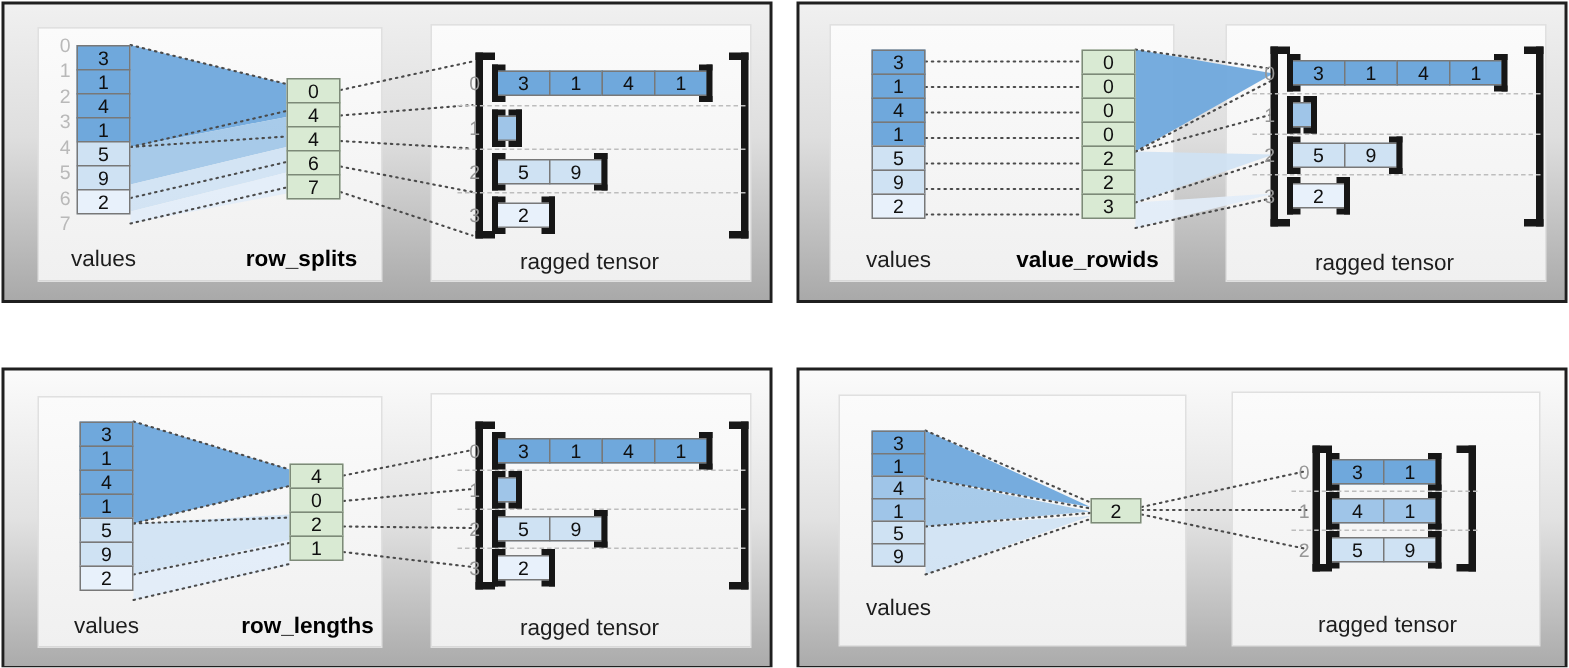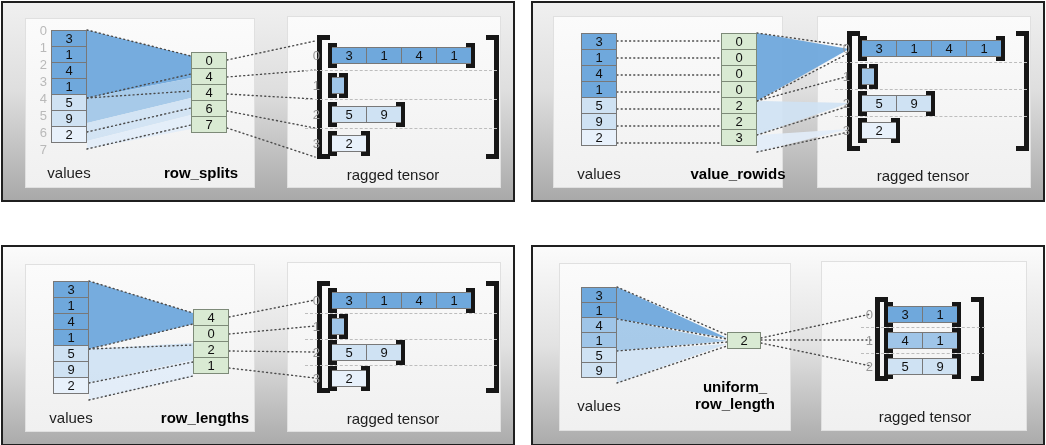--- a/index.html
+++ b/index.html
@@ -58,21 +58,21 @@
   #q0 .obr{left:183px;top:2px;height:124px;}
   #q0 .trows{left:2px;top:8px;width:192px;}
   #q0 .trow{height:29px;}
 
   
   #q1 .panel.l{left:20px;top:13px;width:228px;height:170px;}
   #q1 .panel.r{left:284px;top:13px;width:212px;height:170px;}
   #q1 .vcol{left:48px;top:30px;}
   #q1 .ecol{left:188px;top:30px;}
   #q1 .lbl.values{left:66px;top:162px;}
-  #q1 .lbl.enc{left:205px;top:162px;}
+  #q1 .lbl.enc{left:192px;top:162px;}
   #q1 .lbl.tns{left:390px;top:164px;}
   #q1 .tensor{left:300px;top:26px;width:196px;height:130px;}
   #q1 .obl{left:14px;top:2px;height:120px;}
   #q1 .obr{left:183px;top:2px;height:120px;}
   #q1 .trows{left:2px;top:6px;width:192px;}
   #q1 .trow{height:27px;}
 
   
   #q2 .panel.l{left:22px;top:17px;width:228px;height:166px;}
   #q2 .panel.r{left:284px;top:15px;width:212px;height:168px;}
@@ -385,22 +385,20 @@
         <div class="cell c-dark">1</div>
         <div class="cell c-medium">4</div>
         <div class="cell c-medium">1</div>
         <div class="cell c-light">5</div>
         <div class="cell c-light">9</div>
       </div>
     <div class="ecol">
         <div class="cell green">2</div>
       </div>
     <div class="lbl values">values</div>
-    <div class="lbl bold enc">uniform_
-row_length</div>
     <div class="lbl tns">ragged tensor</div>
     <div class="tensor">
       <div class="obl"></div>
       <div class="obr"></div>
       <div class="trows">
           <div class="trow">
             <span class="tindex">0</span>
             <div class="brow">
               <div class="cell c-dark">3</div>
               <div class="cell c-dark">1</div>

